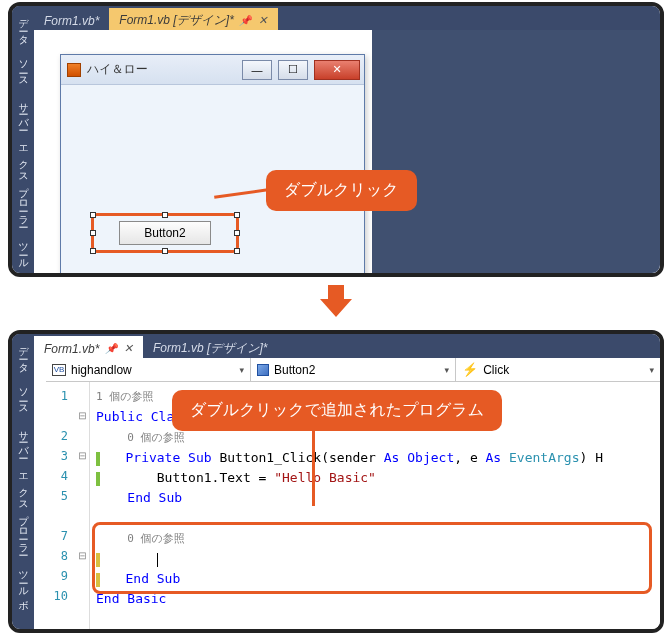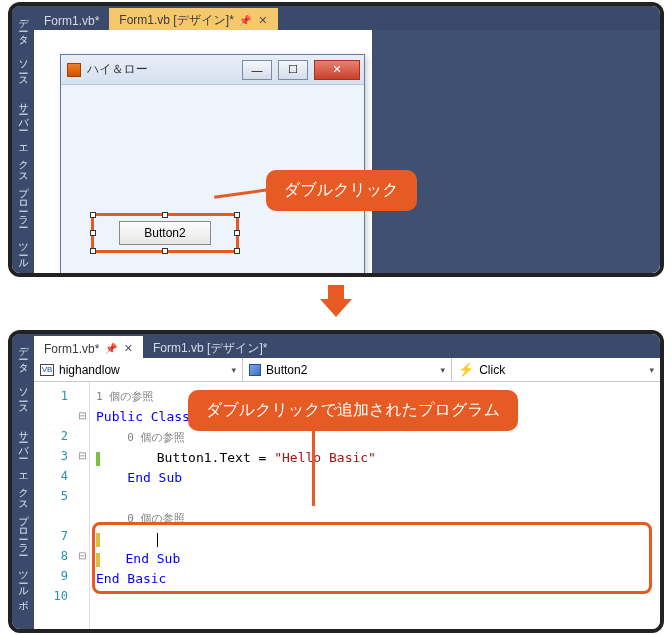--- a/index.html
+++ b/index.html
@@ -42,20 +42,21 @@
     overflow: hidden;
   }
 
   
   .tabstrip {
     height: 24px;
     background: #3b4a6b;
     display: flex;
     align-items: flex-end;
     padding-left: 22px;
+    font-style: italic;
   }
   .tab {
     height: 22px;
     padding: 3px 10px 0 10px;
     font-size: 12px;
     color: #d5dbe8;
     display: flex;
     align-items: center;
     gap: 6px;
   }
@@ -168,21 +169,21 @@
     height: 3px;
     z-index: 9;
   }
 
   
   .dropdown-bar {
     height: 24px;
     background: #fff;
     border-bottom: 1px solid #c8c8c8;
     display: flex;
-    margin-left: 22px;
+    margin-left: 34px;
   }
   .dd {
     flex: 1;
     border-right: 1px solid #c8c8c8;
     display: flex;
     align-items: center;
     padding: 0 6px;
     gap: 5px;
     font-size: 12px;
     cursor: pointer;
@@ -328,21 +329,21 @@
         <span class="dd-caret">▾</span>
     </div>
     <div class="dd">
       <span class="icon-bolt">⚡</span>
       <span>Click</span>
       <span style="flex:1"></span>
         <span class="dd-caret">▾</span>
     </div>
   </div>
 
-  <div class="callout" style="left:176px;top:56px;z-index:20">ダブルクリックで追加されたプログラム</div>
+  <div class="callout" style="left:160px;top:56px;z-index:20">ダブルクリックで追加されたプログラム</div>
   <div class="callout-line" style="left:300px;top:96px;width:3px;height:76px;z-index:19"></div>
 
   <div class="code-area">
     <div class="gutter">
       <div>1</div>
       <div>&nbsp;</div>
       <div>2</div>
       <div>3</div>
       <div>4</div>
       <div>5</div>
@@ -364,20 +365,21 @@
       <div>&nbsp;</div>
       <div>⊟</div>
       <div>&nbsp;</div>
       <div>&nbsp;</div>
       <div>&nbsp;</div>
     </div>
     <div class="code-body">
       <div class="code-line"><span class="cmt">1 個の参照</span></div>
       <div class="code-line"><span class="kw">Public Class</span><span> Form1</span></div>
       <div class="code-line">    <span class="cmt">0 個の参照</span></div>
+      <div class="code-line"><span class="change-bar"></span>   <span class="kw">Private Sub</span><span> Button1_Click(</span><span>sender </span><span class="kw">As Object</span><span>, e </span><span class="kw">As</span><span class="typ"> EventArgs</span><span>) H</span></div>
       <div class="code-line"><span class="change-bar"></span>       <span>Button1.Text = </span><span class="str">"Hello Basic"</span></div>
       <div class="code-line">    <span class="kw">End Sub</span></div>
       <div class="code-line">&nbsp;</div>
       <div class="code-line">    <span class="cmt">0 個の参照</span></div>
       <div class="code-line"><span class="change-bar yellow"></span>       <span class="caret-line"></span></div>
       <div class="code-line"><span class="change-bar yellow"></span>   <span class="kw">End Sub</span></div>
       <div class="code-line"><span class="kw">End Basic</span></div>
 
       <div class="code-highlight-box" style="left:2px;top:140px;width:560px;height:72px"></div>
     </div>

